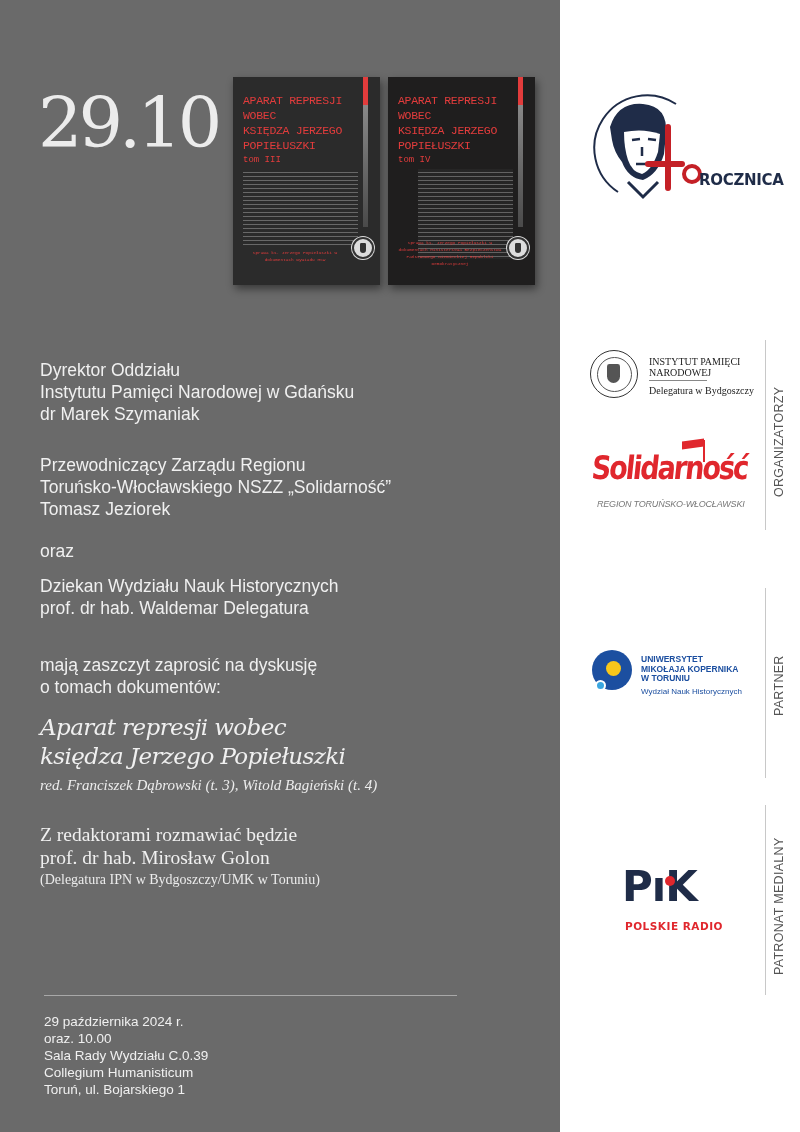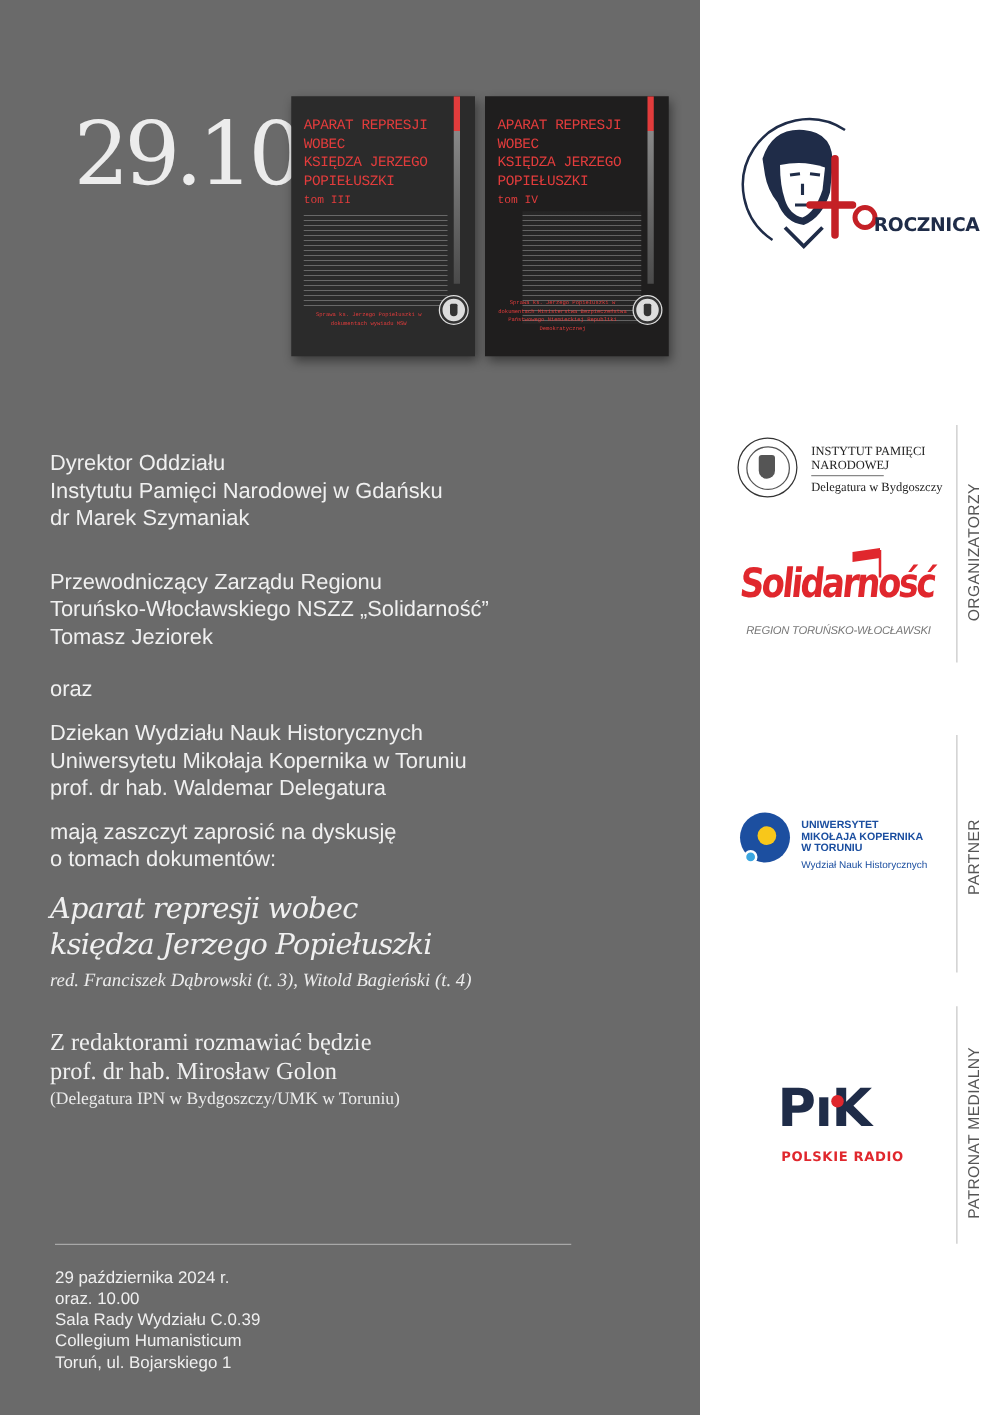--- a/index.html
+++ b/index.html
@@ -2,21 +2,21 @@
 <html><head>
 <meta charset="utf-8">
 <style>
   * { box-sizing: border-box; margin: 0; padding: 0; }
   html, body { width: 800px; height: 1132px; overflow: hidden; background: #ffffff; }
   body { position: relative; font-family: "Liberation Sans", sans-serif; }
 
   .left-panel { position: absolute; left: 0; top: 0; width: 560px; height: 1132px; background: #6a6a6a; }
   .right-panel { position: absolute; left: 560px; top: 0; width: 240px; height: 1132px; background: #ffffff; }
 
-  .date-big { position: absolute; left: 38px; top: 88px; font-family: "DejaVu Serif", serif; font-size: 70px; letter-spacing: -4px; color: #ececec; line-height: 1; margin-left: 21px; }
+  .date-big { position: absolute; left: 38px; top: 88px; font-family: "DejaVu Serif", serif; font-size: 70px; letter-spacing: -4px; color: #ececec; line-height: 1; }
 
   .book { position: absolute; top: 77px; width: 147px; height: 208px; background: #2b2b2b; box-shadow: 2px 4px 8px rgba(0,0,0,0.45); overflow: hidden; padding-left: 17px; }
   .book.b1 { left: 233px; }
   .book.b2 { left: 388px; background: #1f1e1e; }
   .book .spine { position: absolute; right: 12px; top: 0; width: 5px; height: 150px; background: linear-gradient(#e23c3c 0 28px, #888 28px, #4a4a4a 100%); }
   .book .btitle { position: absolute; left: 10px; top: 16px; width: 125px; font-family: "Liberation Mono", monospace; font-size: 11.5px; line-height: 15px; color: #e23c3c; text-transform: uppercase; letter-spacing: -0.3px; }
   .book .vol { position: absolute; left: 10px; top: 78px; font-family: "Liberation Mono", monospace; font-size: 9px; color: #e23c3c; }
   .book .doc { position: absolute; left: 10px; top: 92px; width: 115px; height: 78px; opacity: 0.55;
     background: repeating-linear-gradient(#2b2b2b 0 3px, #9a9a9a 3px 4px); }
   .book.b2 .doc { left: 30px; width: 95px; height: 90px; }
@@ -130,21 +130,20 @@
 <div class="text-block tb2">
   <span class="l">Przewodniczący Zarządu Regionu</span>
   <span class="l">Toruńsko-Włocławskiego NSZZ „Solidarność”</span>
   <span class="l">Tomasz Jeziorek</span>
 </div>
 <div class="text-block tb3">
   <span class="l">oraz</span>
 </div>
 <div class="text-block tb4">
   <span class="l">Dziekan Wydziału Nauk Historycznych</span>
-  <span class="l">Uniwersytetu Mikołaja Kopernika w Toruniu</span>
   <span class="l">prof. dr hab. Waldemar Delegatura</span>
 </div>
 <div class="text-block tb5">
   <span class="l">mają zaszczyt zaprosić na dyskusję</span>
   <span class="l">o tomach dokumentów:</span>
 </div>
 
 <div class="serif-title">
   <span class="l">Aparat represji wobec</span>
   <span class="l">księdza Jerzego Popiełuszki</span>

